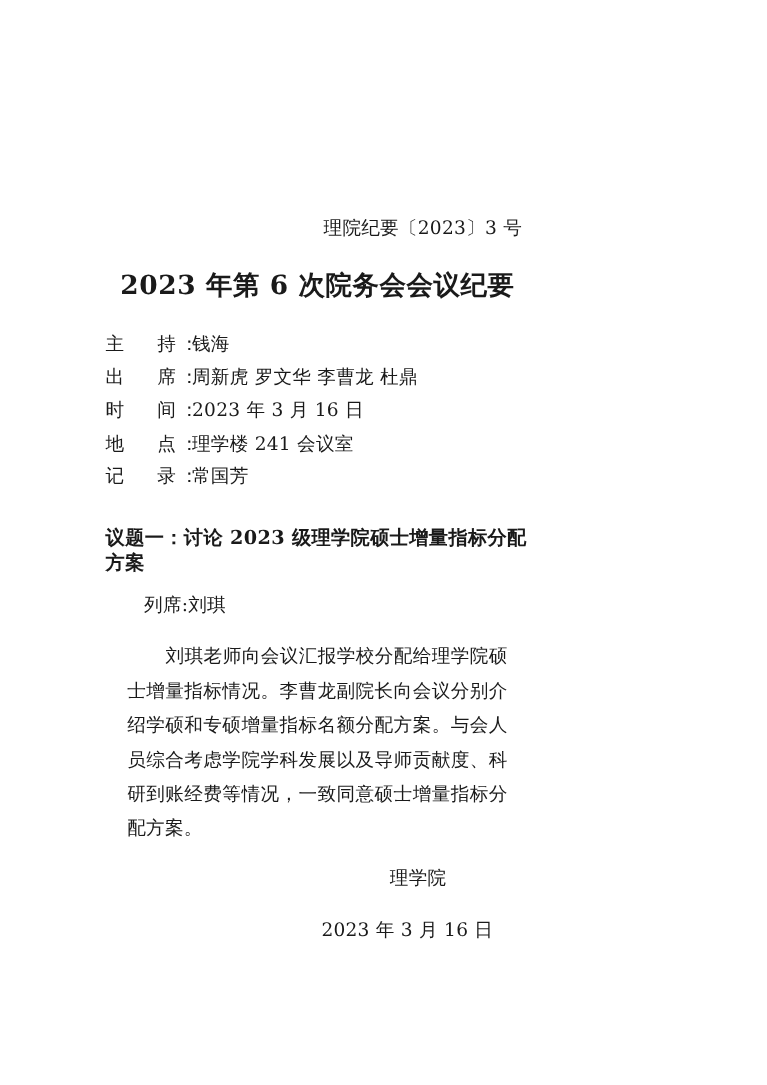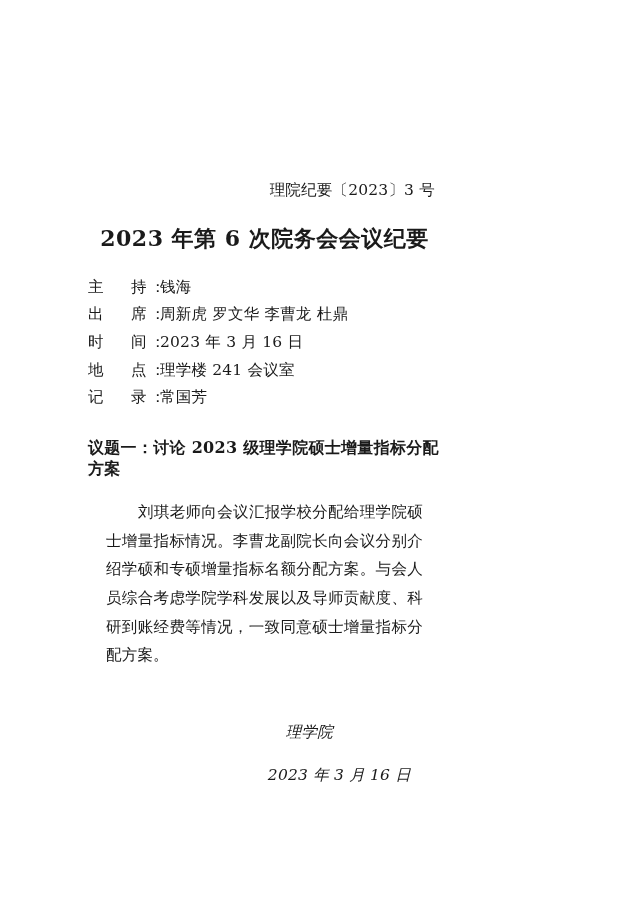--- a/index.html
+++ b/index.html
@@ -80,22 +80,21 @@
     line-height: 1.85;
     text-indent: 32px;
     margin: 18px;
     text-align: justify;
     letter-spacing: 0.2px;
   }
   .signature-block {
     position: absolute;
     right: 118px;
     bottom: 118px;
-    text-align: left;
-    font-style: italic;
+    text-align: center;
   }
   .sign-org {
     font-size: 15.5px;
     margin: 0 0 22px 0;
     letter-spacing: 0.2px;
   }
   .sign-date {
     font-size: 15.5px;
     margin: 0;
     margin-left: -18px;
@@ -140,20 +139,21 @@
     <div class="meta-row">
       <span class="meta-label">记　录</span>
       <span class="meta-colon">：</span>
       <span class="meta-value">常国芳</span>
     </div>
 
   </div>
 
   <h2 class="agenda-heading">议题一：讨论 2023 级理学院硕士增量指标分配方案</h2>
 
+  <p class="attendee-line">列席:刘琪</p>
 
   <p class="body-paragraph">刘琪老师向会议汇报学校分配给理学院硕士增量指标情况。李曹龙副院长向会议分别介绍学硕和专硕增量指标名额分配方案。与会人员综合考虑学院学科发展以及导师贡献度、科研到账经费等情况，一致同意硕士增量指标分配方案。</p>
 
   <div class="signature-block">
     <p class="sign-org">理学院</p>
     <p class="sign-date">2023 年 3 月 16 日</p>
   </div>
 
 </div>
 

